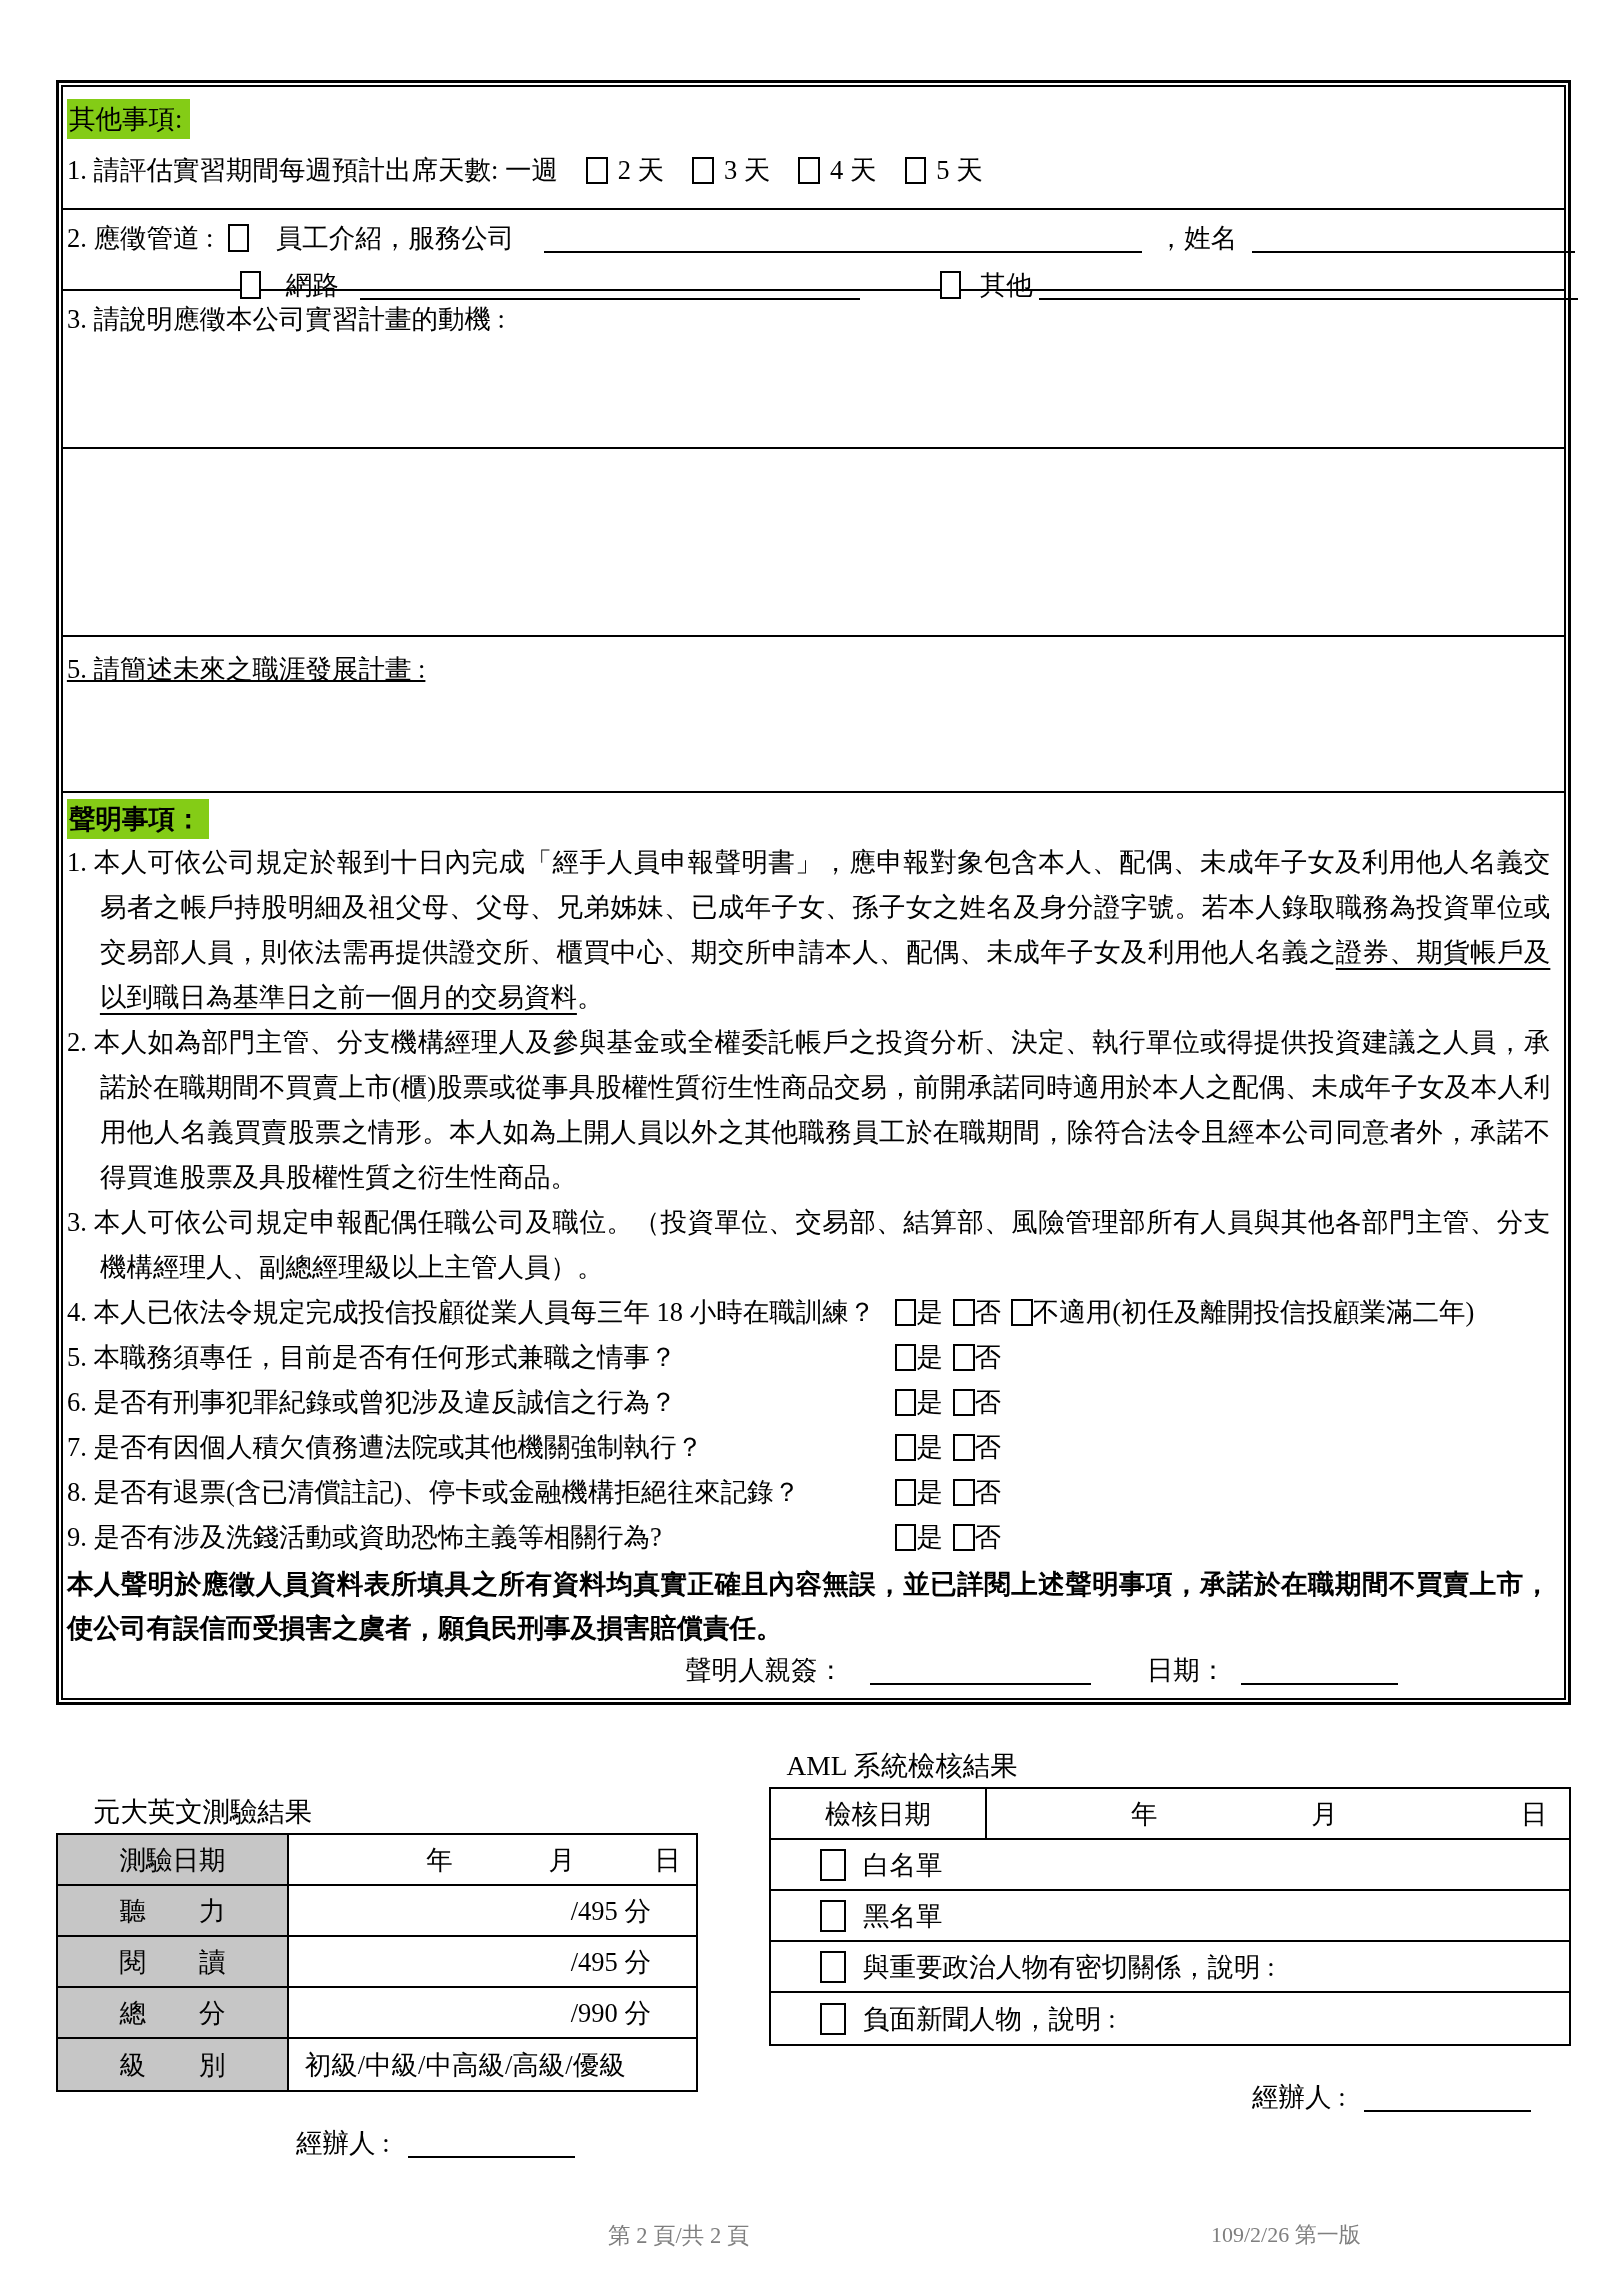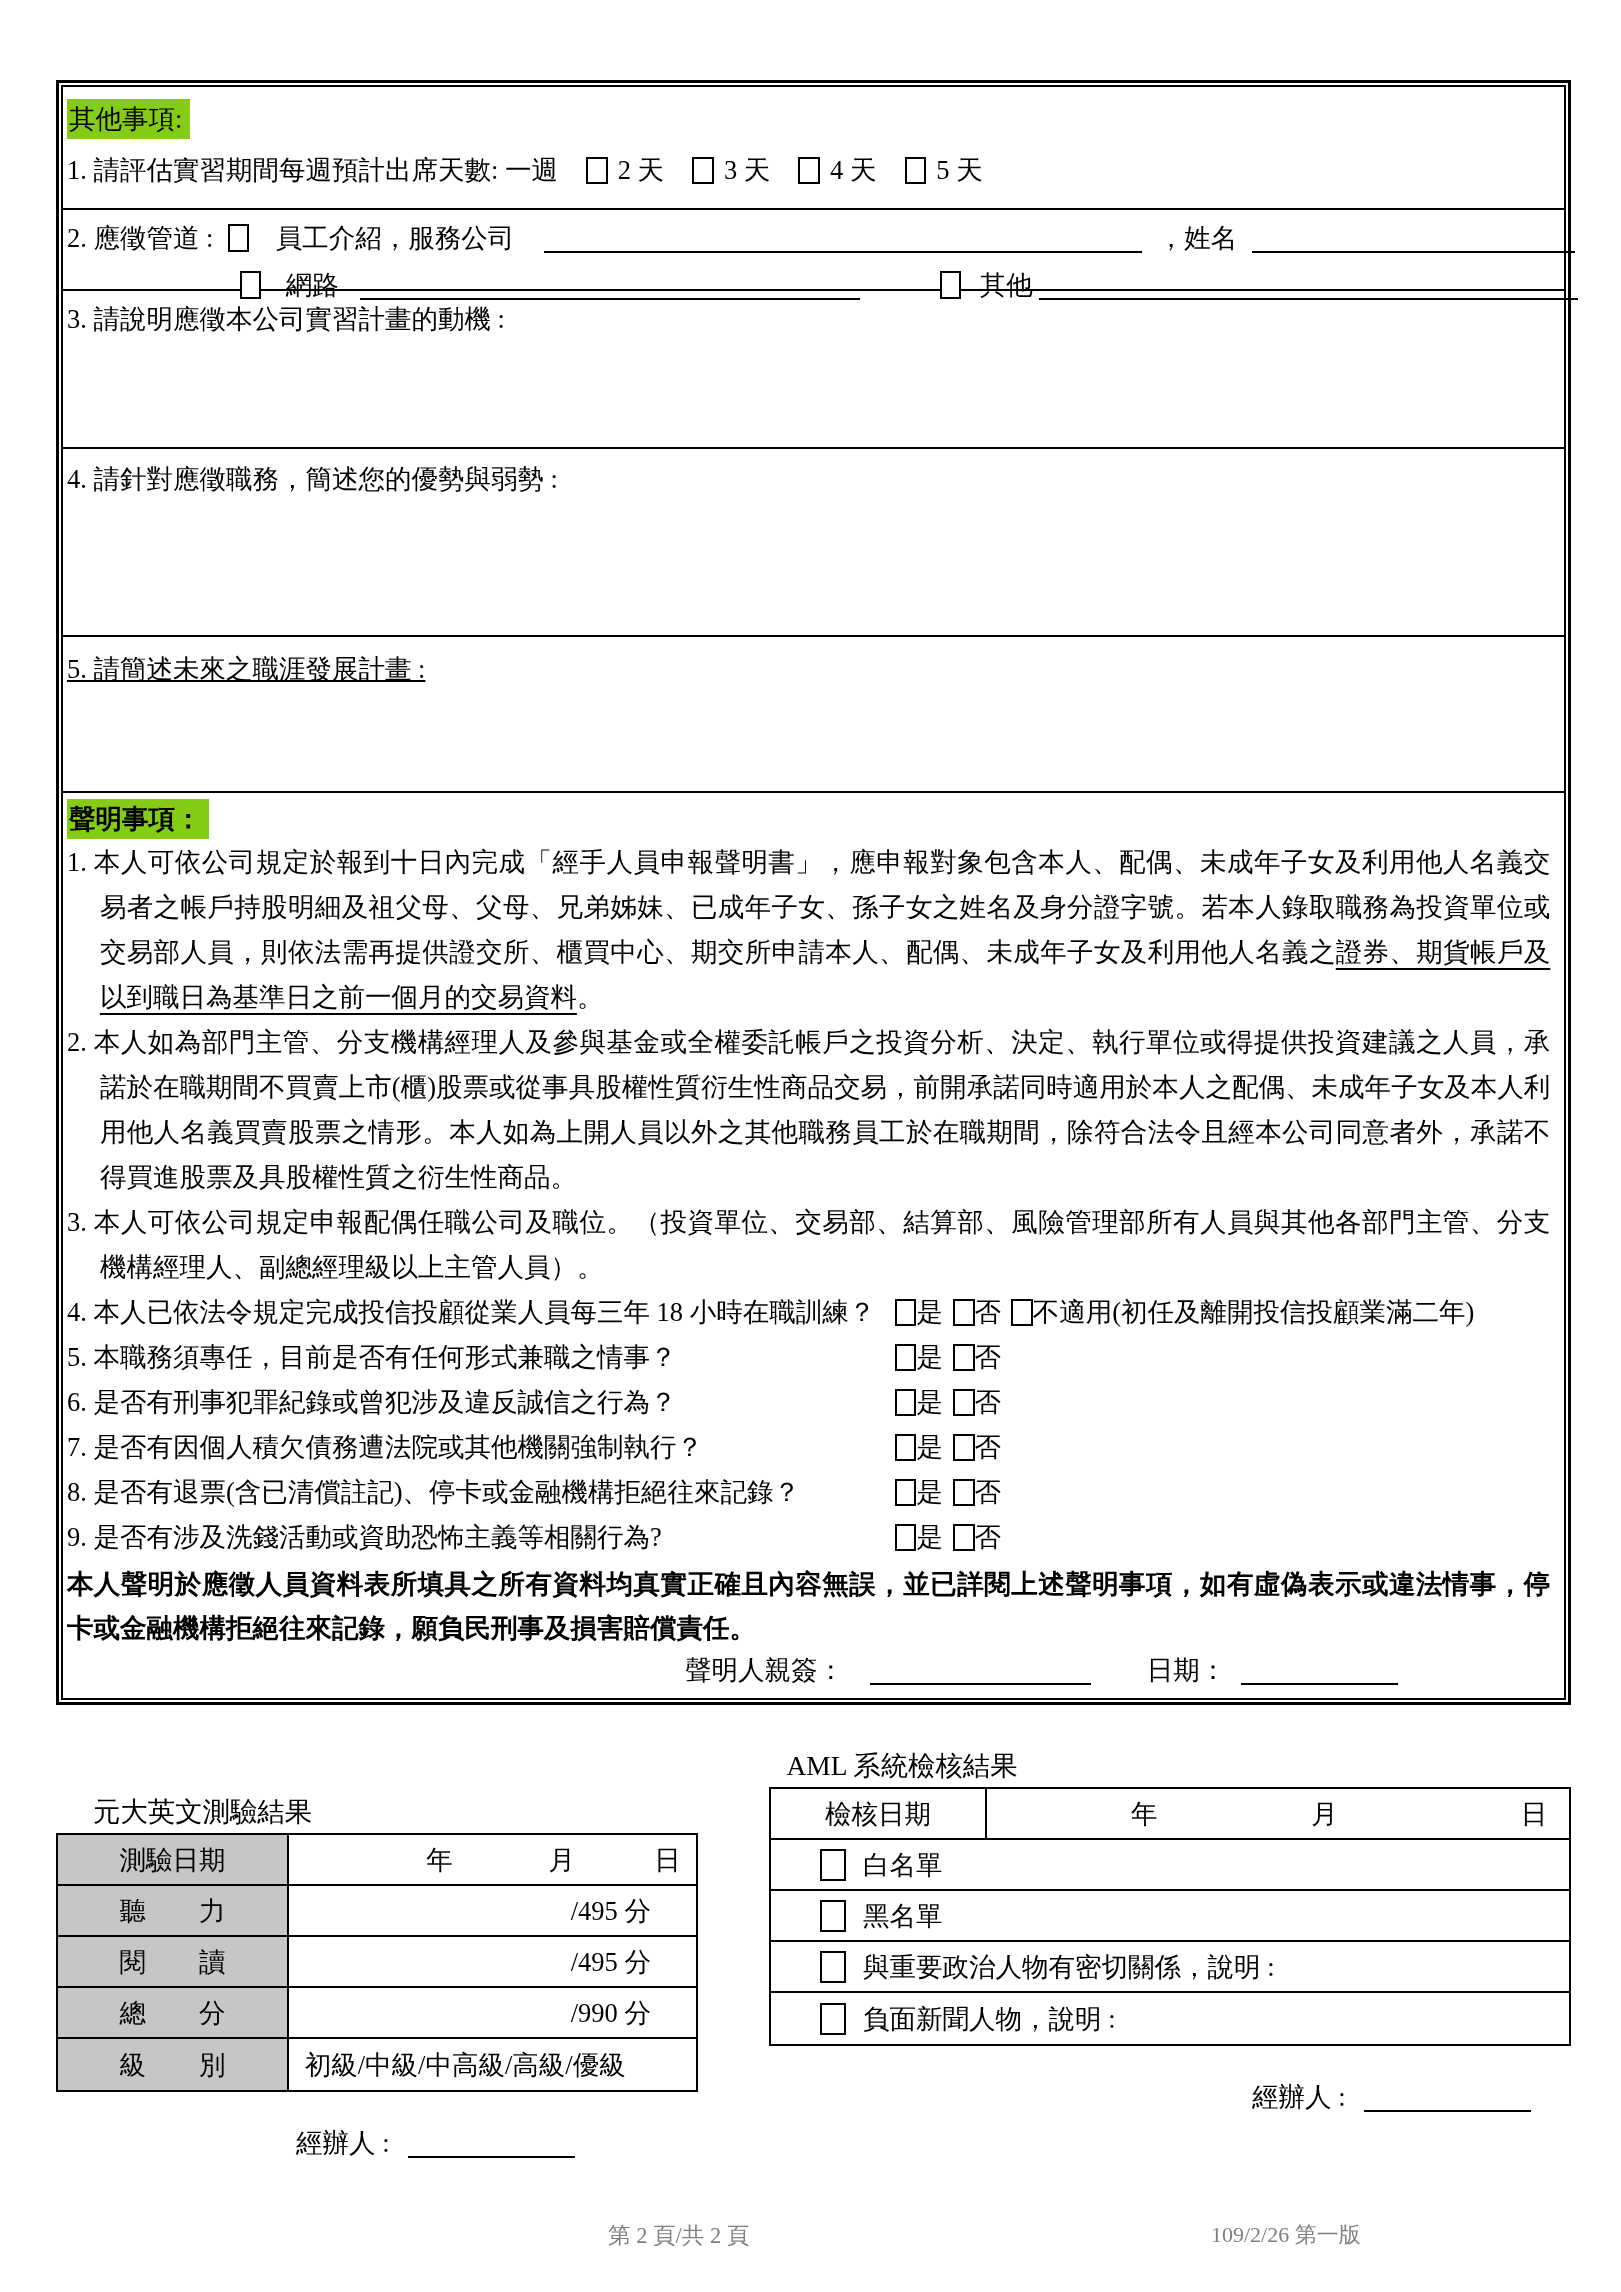--- a/index.html
+++ b/index.html
@@ -102,21 +102,20 @@
         <span class="blank" style="width:539px"></span>
       </div>
     </div>
 
     <div class="row bb r-q3">
       <div>3. 請說明應徵本公司實習計畫的動機 :</div>
       <div class="answer-area"></div>
     </div>
 
     <div class="row bb r-q4">
-      <div>4. 請針對應徵職務，簡述您的優勢與弱勢 :</div>
       <div class="answer-area"></div>
     </div>
 
     <div class="row bb r-q5">
       <div>5. 請簡述未來之職涯發展計畫 :</div>
       <div class="answer-area"></div>
     </div>
 
     <div class="sec-head2">
       <span class="hl">聲明事項：</span>
@@ -165,21 +164,21 @@
       </div>
       <div class="yn-row">
         <span class="q">9. 是否有涉及洗錢活動或資助恐怖主義等相關行為?</span>
         <span class="cb"></span>
           <span>是</span>
         <span class="cb ml14"></span>
           <span>否</span>
       </div>
     </div>
 
-    <p class="statement">本人聲明於應徵人員資料表所填具之所有資料均真實正確且內容無誤，並已詳閱上述聲明事項，如有虛偽表示或違法情事，停卡或金融機構拒絕往來記錄，願負民刑事及損害賠償責任。</p>
+    <p class="statement">本人聲明於應徵人員資料表所填具之所有資料均真實正確且內容無誤，並已詳閱上述聲明事項，承諾於在職期間不買賣上市，使公司有誤信而受損害之虞者，願負民刑事及損害賠償責任。</p>
 
     <div class="sign-row">
       <span>聲明人親簽：</span>
       <span class="blank ml20" style="width:221px"></span>
       <span class="ml50">日期：</span>
       <span class="blank ml8" style="width:157px"></span>
     </div>
 
   </div>
 </div>

